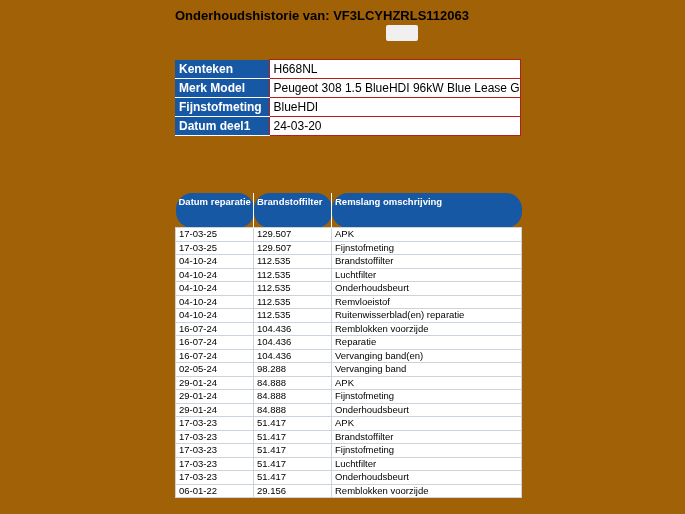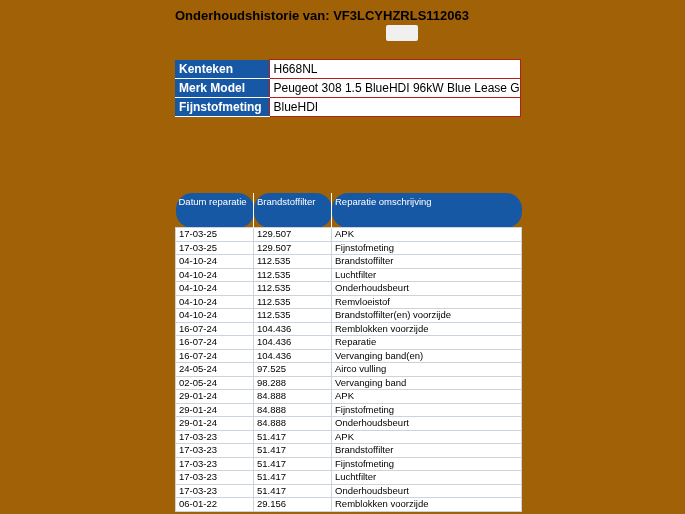--- a/index.html
+++ b/index.html
@@ -64,21 +64,21 @@
   .history-table {
     position: absolute;
     left: 175px;
     top: 193px;
     width: 346px;
   }
   .history-table th {
     background: #1758a5;
     color: #ffffff;
     font-size: 9.5px;
-    font-weight: normal;
+    font-weight: bold;
     text-align: left;
     vertical-align: top;
     padding: 3px 3px 20px 3px;
     border-left: 1px solid #ffffff;
     white-space: nowrap;
     overflow: hidden;
     border-radius: 16px;
   }
   .history-table th:first-child { border-left: none; }
   .history-table col.c-date { width: 78px; }
@@ -110,34 +110,38 @@
           <td class="info-value">H668NL</td>
         </tr>
         <tr>
           <td class="info-label">Merk Model</td>
           <td class="info-value">Peugeot 308 1.5 BlueHDI 96kW Blue Lease GT-Line SW EAT8 (N</td>
         </tr>
         <tr>
           <td class="info-label">Fijnstofmeting</td>
           <td class="info-value">BlueHDI</td>
         </tr>
+        <tr>
+          <td class="info-label">Datum deel1</td>
+          <td class="info-value">24-03-20</td>
+        </tr>
       </tbody>
   </table>
 
   <table class="history-table">
     <colgroup>
       <col class="c-date">
         <col class="c-km">
         <col class="c-desc">
     </colgroup>
     <thead>
       <tr>
           <th>Datum reparatie</th>
           <th>Brandstoffilter</th>
-          <th>Reparatie omschrijving</th>
+          <th>Remslang omschrijving</th>
         </tr>
     </thead>
     <tbody>
         <tr>
           <td>17-03-25</td>
           <td>129.507</td>
           <td>APK</td>
         </tr>
         <tr>
           <td>17-03-25</td>
@@ -160,43 +164,38 @@
           <td>Onderhoudsbeurt</td>
         </tr>
         <tr>
           <td>04-10-24</td>
           <td>112.535</td>
           <td>Remvloeistof</td>
         </tr>
         <tr>
           <td>04-10-24</td>
           <td>112.535</td>
-          <td>Brandstoffilter(en) voorzijde</td>
+          <td>Ruitenwisserblad(en) reparatie</td>
         </tr>
         <tr>
           <td>16-07-24</td>
           <td>104.436</td>
           <td>Remblokken voorzijde</td>
         </tr>
         <tr>
           <td>16-07-24</td>
           <td>104.436</td>
           <td>Reparatie</td>
         </tr>
         <tr>
           <td>16-07-24</td>
           <td>104.436</td>
           <td>Vervanging band(en)</td>
         </tr>
         <tr>
-          <td>24-05-24</td>
-          <td>97.525</td>
-          <td>Airco vulling</td>
-        </tr>
-        <tr>
           <td>02-05-24</td>
           <td>98.288</td>
           <td>Vervanging band</td>
         </tr>
         <tr>
           <td>29-01-24</td>
           <td>84.888</td>
           <td>APK</td>
         </tr>
         <tr>

